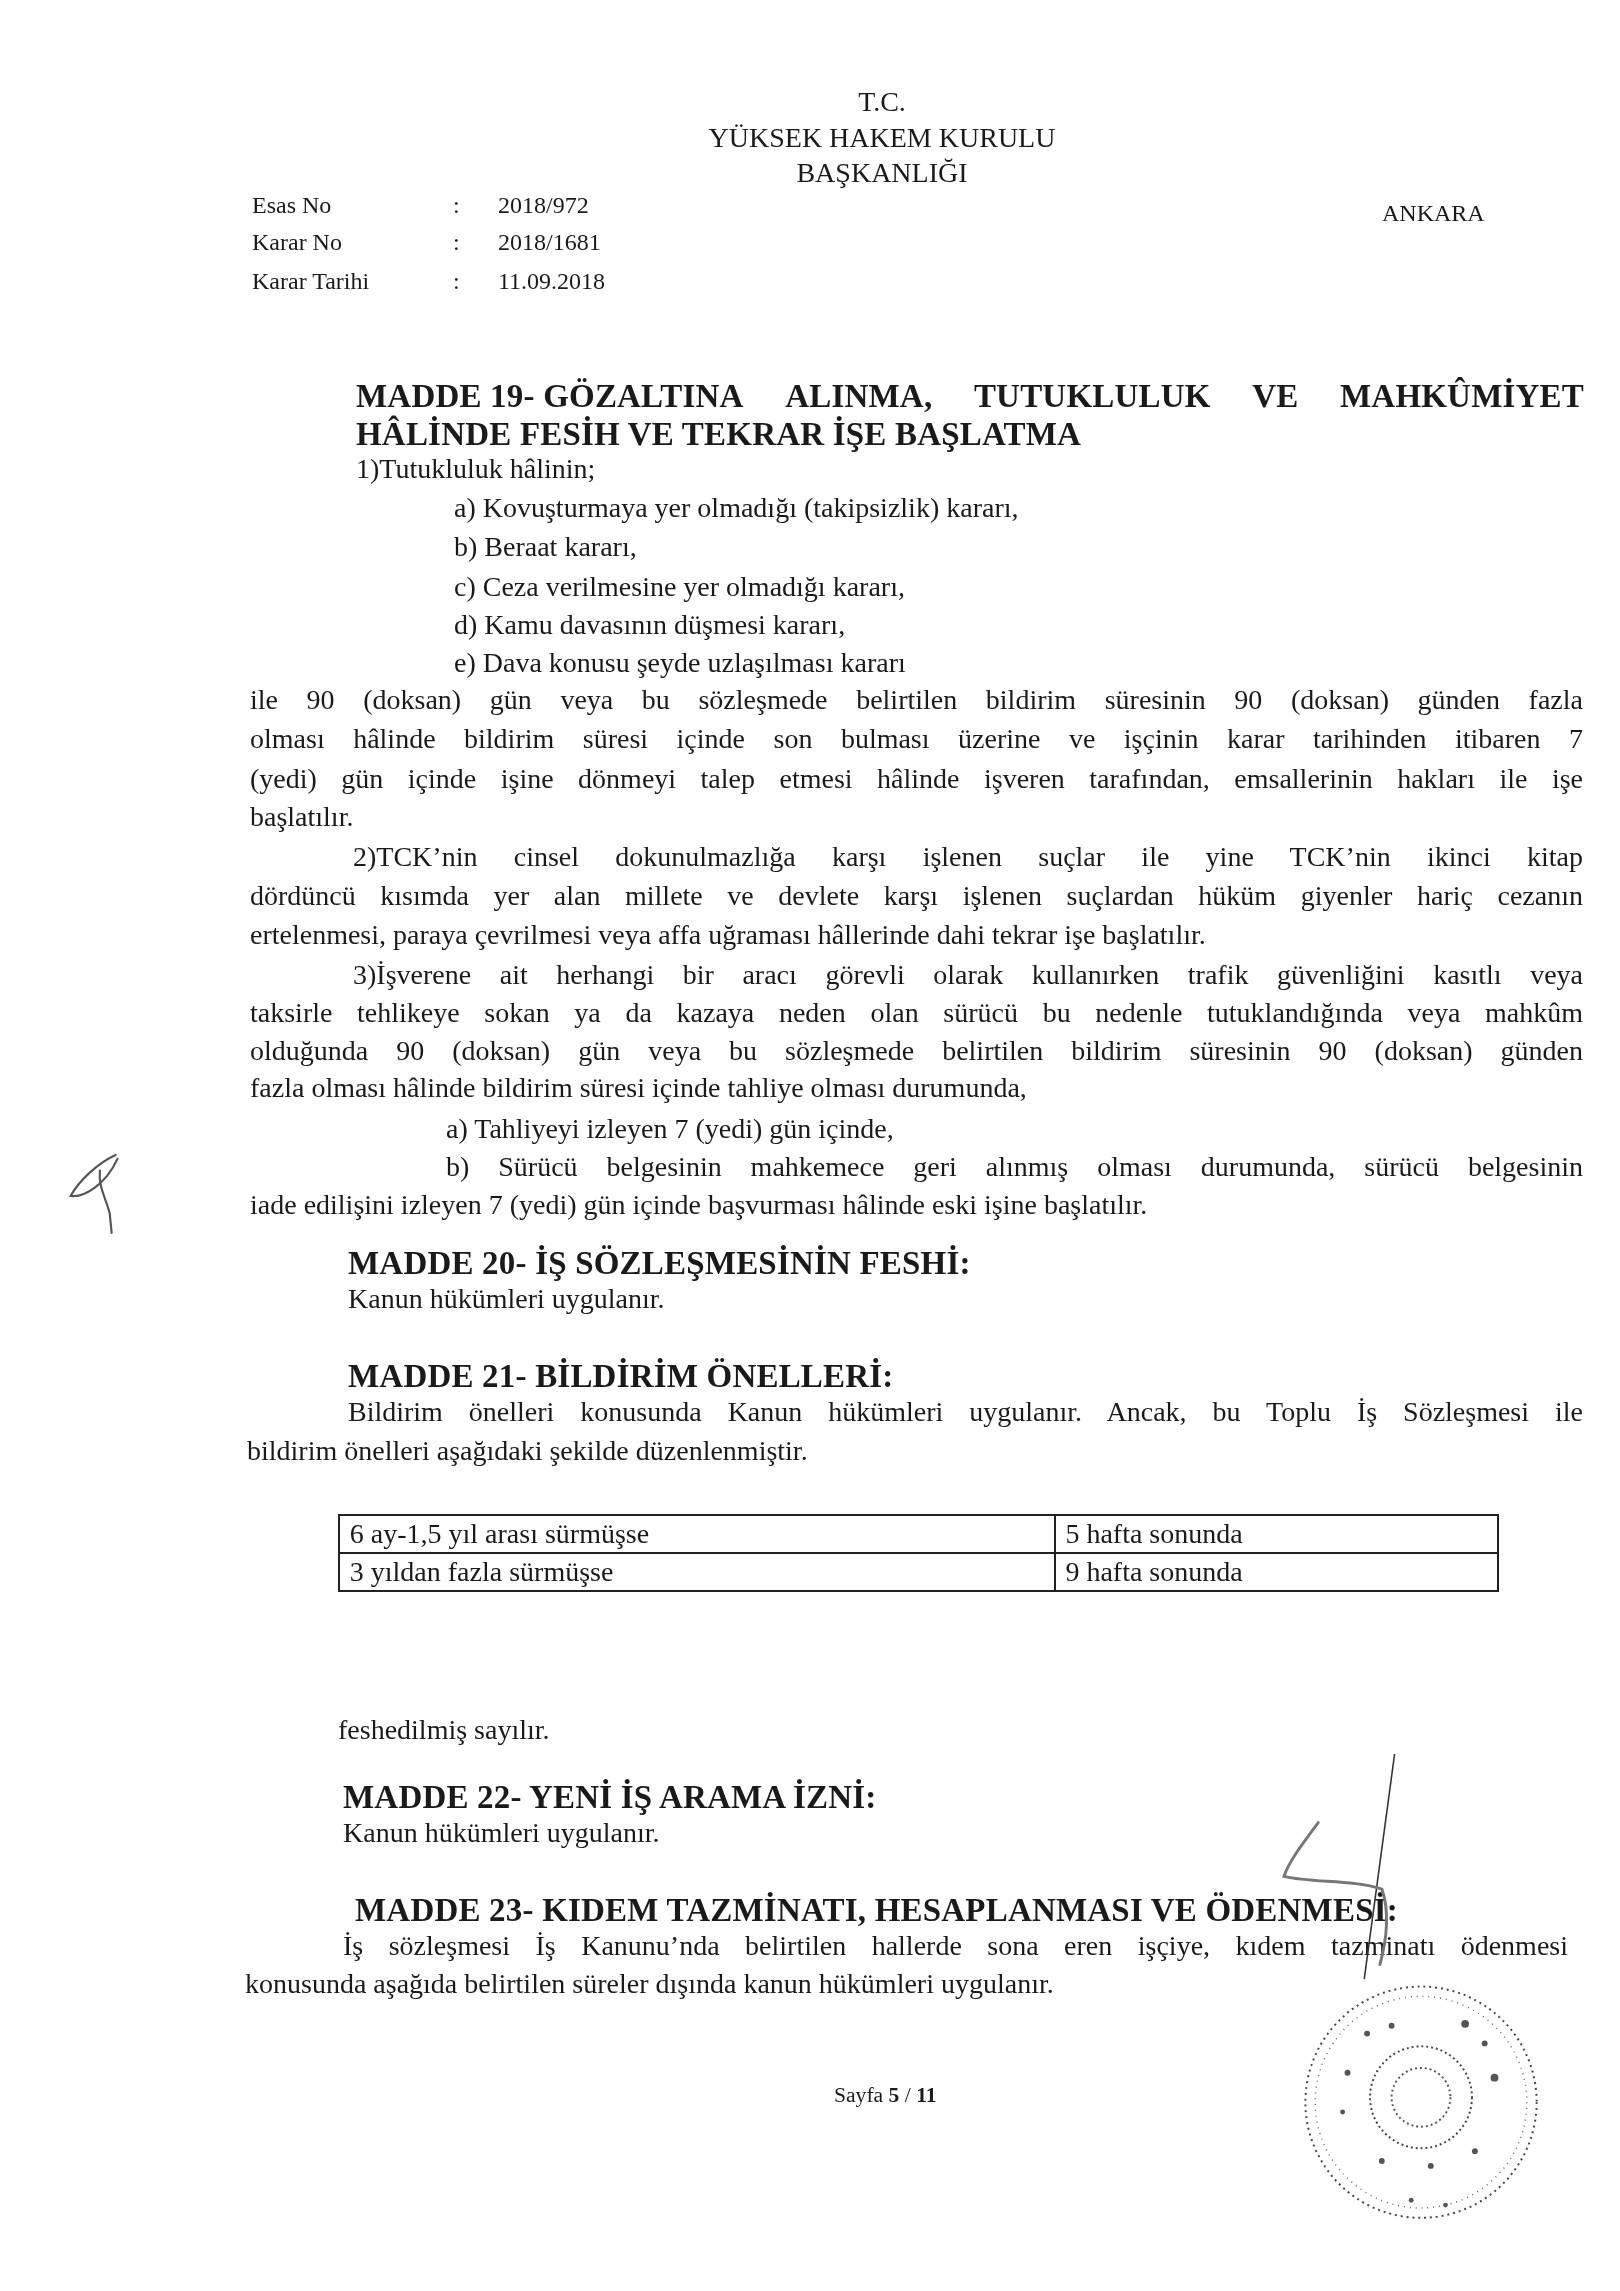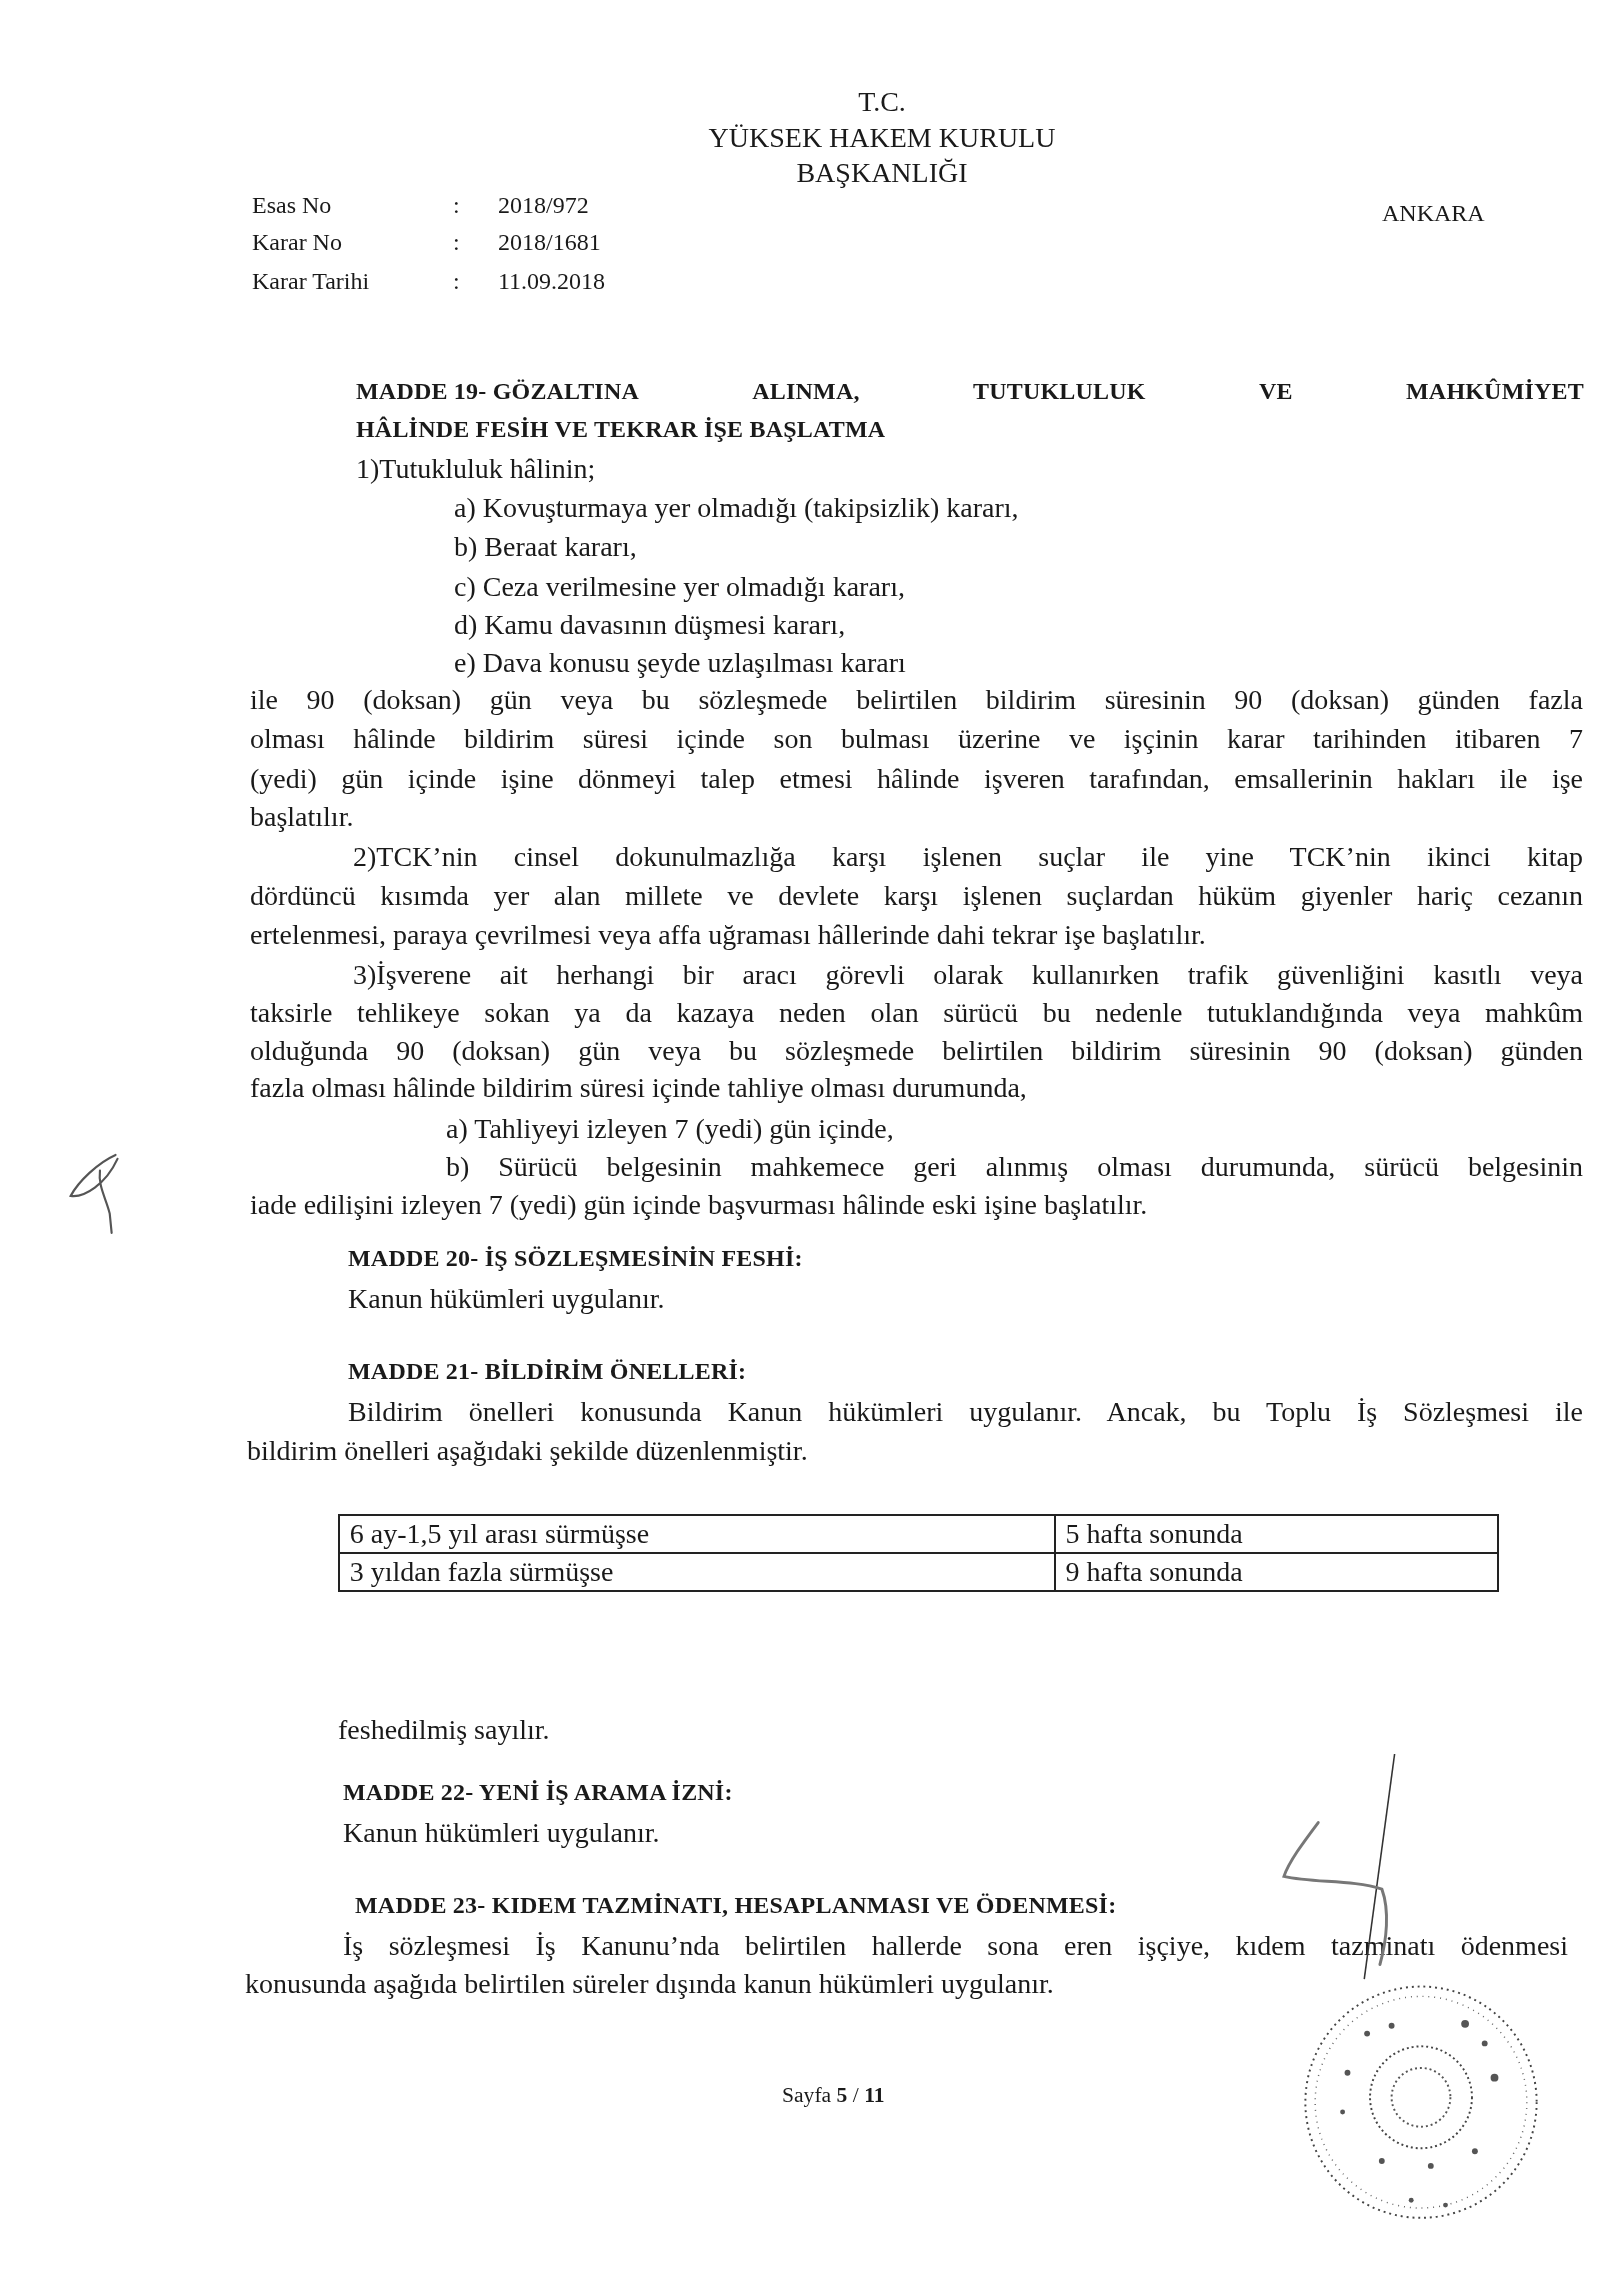--- a/index.html
+++ b/index.html
@@ -3,21 +3,21 @@
 <meta charset="utf-8">
 <style>
   html, body { margin: 0; padding: 0; background: #ffffff; }
   body { width: 1620px; height: 2292px; position: relative; overflow: hidden;
          font-family: "Liberation Serif", "DejaVu Serif", serif; color: #1a1a1a; }
   .abs { position: absolute; white-space: nowrap; }
   .hdr { font-size: 28px; text-align: center; left: 0; width: 1764px; }
   .meta { font-size: 24px; }
   .body-line { position: absolute; font-size: 28px; line-height: 39px; white-space: nowrap; }
   .just { left: 250px; width: 1333px; text-align: justify; text-align-last: justify; }
-  .heading { font-size: 24px; font-weight: bold; letter-spacing: 0.2px; }
+  .heading { font-size: 33px; font-weight: bold; letter-spacing: 0.2px; }
   table.notice { position: absolute; left: 338px; top: 1514px; width: 1161px; border-collapse: collapse;
                  font-size: 28px; }
   table.notice td { border: 2px solid #222; padding: 0 9.8px; height: 36px; line-height: 36px; vertical-align: middle; }
   table.notice td.h { font-weight: bold; }
   .footer { font-size: 21.6px; }
   svg.mark { position: absolute; overflow: visible; }
 </style>
 </head>
 <body>
 
@@ -94,21 +94,21 @@
   </table>
 <div class="body-line" style="left:338px; top:1710px;">feshedilmiş sayılır.</div>
 
 <div class="abs heading" style="left:343px; top:1779px;">MADDE 22-  YENİ İŞ ARAMA İZNİ:</div>
 <div class="body-line" style="left:343px; top:1813px;">Kanun hükümleri uygulanır.</div>
 
 <div class="abs heading" style="left:355px; top:1892px;text-align:center;">MADDE 23-  KIDEM TAZMİNATI, HESAPLANMASI VE ÖDENMESİ:</div>
 <div class="body-line" style="left:343px; top:1926px; width:1225px; text-align:justify; text-align-last:justify;">İş sözleşmesi İş Kanunu’nda belirtilen hallerde sona eren işçiye, kıdem tazminatı ödenmesi</div>
 <div class="body-line" style="left:245px; top:1964px;">konusunda aşağıda belirtilen süreler dışında kanun hükümleri uygulanır.</div>
 
-<div class="abs footer" style="left:782px; top:2083px;text-align:center;">
+<div class="abs footer" style="left:834px; top:2083px;text-align:center;">
   <span>Sayfa</span>
   <b>5</b>
   <span>/</span>
   <b>11</b>
 </div>
 
 <svg class="mark" style="left:59px; top:1137px;" width="78" height="108" viewBox="0 0 80 110">
   <path d="M58 18 C40 26, 20 45, 12 60 C26 62, 48 48, 60 22 M42 34 C40 50, 48 62, 52 78 L54 98" fill="none" stroke="#555" stroke-width="2.2" stroke-linecap="round"></path>
 </svg>
 

